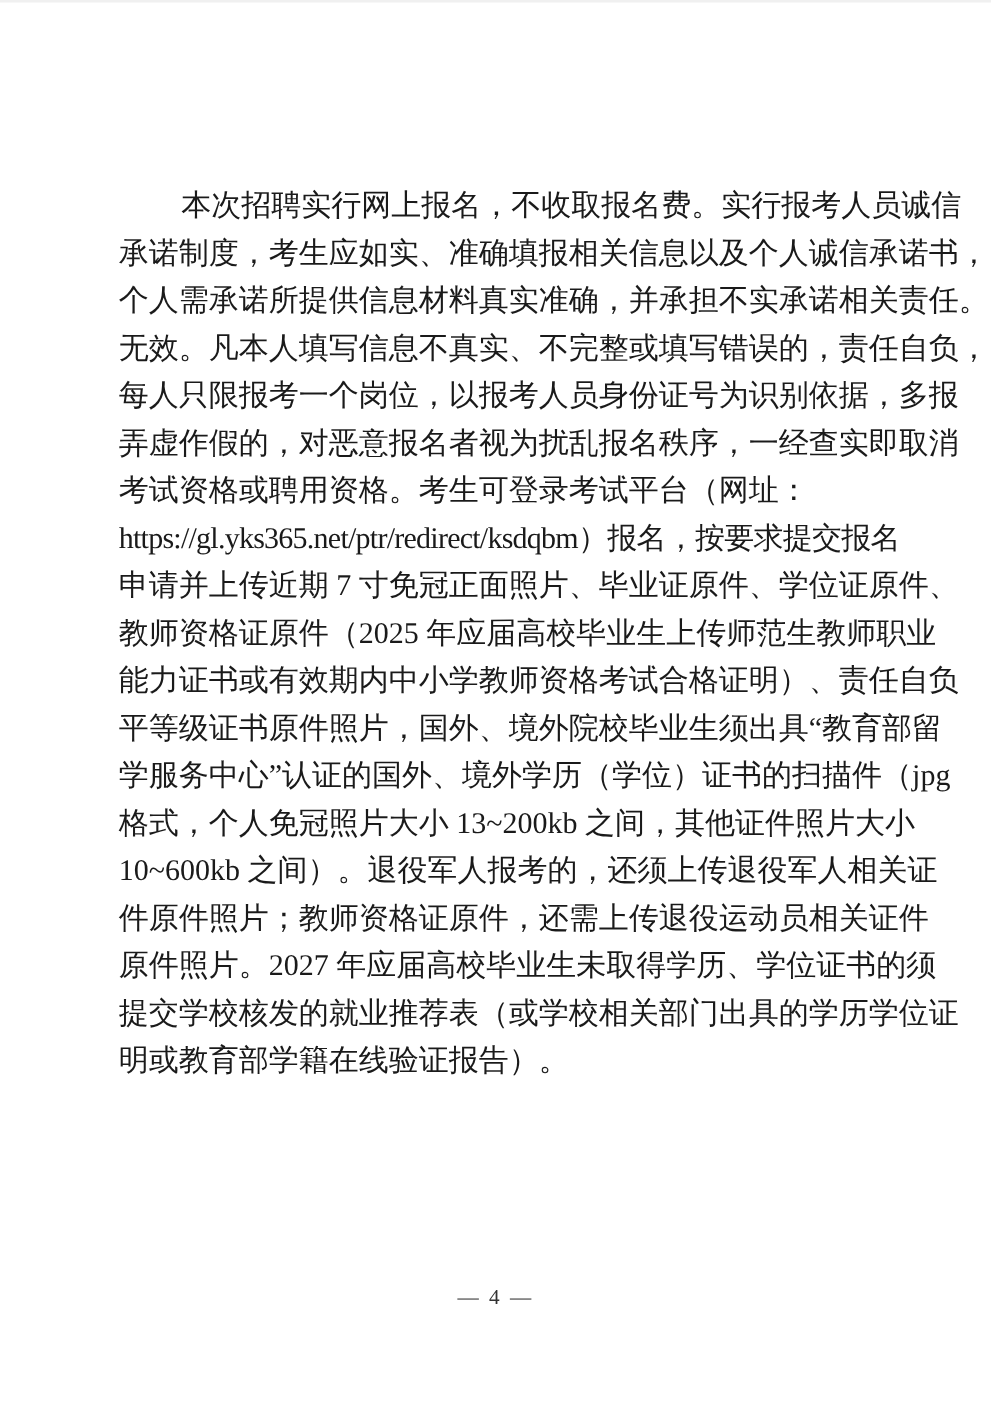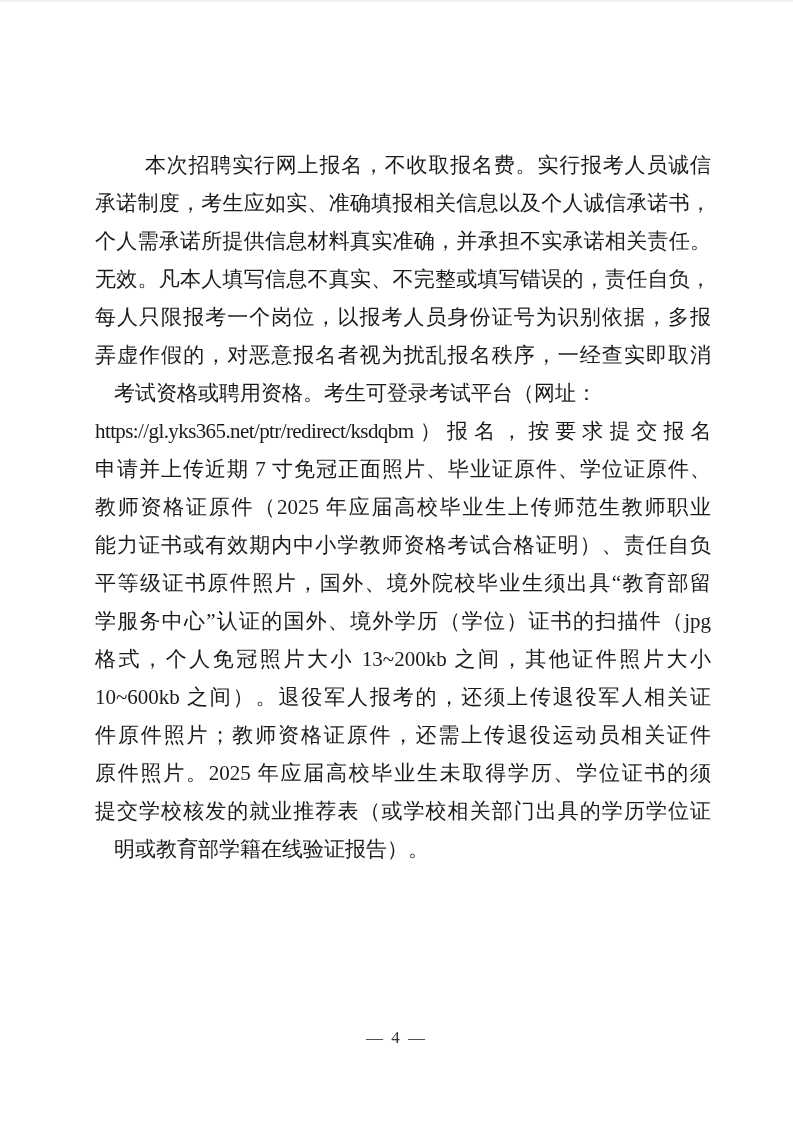--- a/index.html
+++ b/index.html
@@ -16,34 +16,33 @@
     font-family: "Liberation Serif", "DejaVu Serif", serif;
     color: #1a1a1a;
     border-top: 2px solid #f0f0f0;
     box-sizing: border-box;
   }
   .body-text {
     position: absolute;
     left: 95px;
     top: 144px;
     width: 616px;
-    font-size: 21px;
+    font-size: 24px;
     line-height: 38px;
   }
   .doc-line {
     height: 38px;
     white-space: nowrap;
     text-align: justify;
     text-align-last: justify;
   }
   
   .doc-line:nth-child(7),
   .doc-line:nth-child(19) {
     text-align-last: left;
-    margin-left: 19px;
   }
   
   .doc-line:nth-child(1) {
     text-indent: 50px;
   }
   
   .doc-line:nth-child(8) {
     letter-spacing: -0.6px;
   }
   .heading {
@@ -80,21 +79,21 @@
         <div class="doc-line">考试资格或聘用资格。考生可登录考试平台（网址：</div>
         <div class="doc-line">https://gl.yks365.net/ptr/redirect/ksdqbm）报名，按要求提交报名</div>
         <div class="doc-line">申请并上传近期 7 寸免冠正面照片、毕业证原件、学位证原件、</div>
         <div class="doc-line">教师资格证原件（2025 年应届高校毕业生上传师范生教师职业</div>
         <div class="doc-line">能力证书或有效期内中小学教师资格考试合格证明）、责任自负</div>
         <div class="doc-line">平等级证书原件照片，国外、境外院校毕业生须出具“教育部留</div>
         <div class="doc-line">学服务中心”认证的国外、境外学历（学位）证书的扫描件（jpg</div>
         <div class="doc-line">格式，个人免冠照片大小 13~200kb 之间，其他证件照片大小</div>
         <div class="doc-line">10~600kb 之间）。退役军人报考的，还须上传退役军人相关证</div>
         <div class="doc-line">件原件照片；教师资格证原件，还需上传退役运动员相关证件</div>
-        <div class="doc-line">原件照片。2025 年应届高校毕业生未取得学历、学位证书的须</div>
+        <div class="doc-line">原件照片。2027 年应届高校毕业生未取得学历、学位证书的须</div>
         <div class="doc-line">提交学校核发的就业推荐表（或学校相关部门出具的学历学位证</div>
         <div class="doc-line">明或教育部学籍在线验证报告）。</div>
       </div>
 
   </div>
 
   <div class="footer">
     <span>— 4 —</span>
   </div>
 

